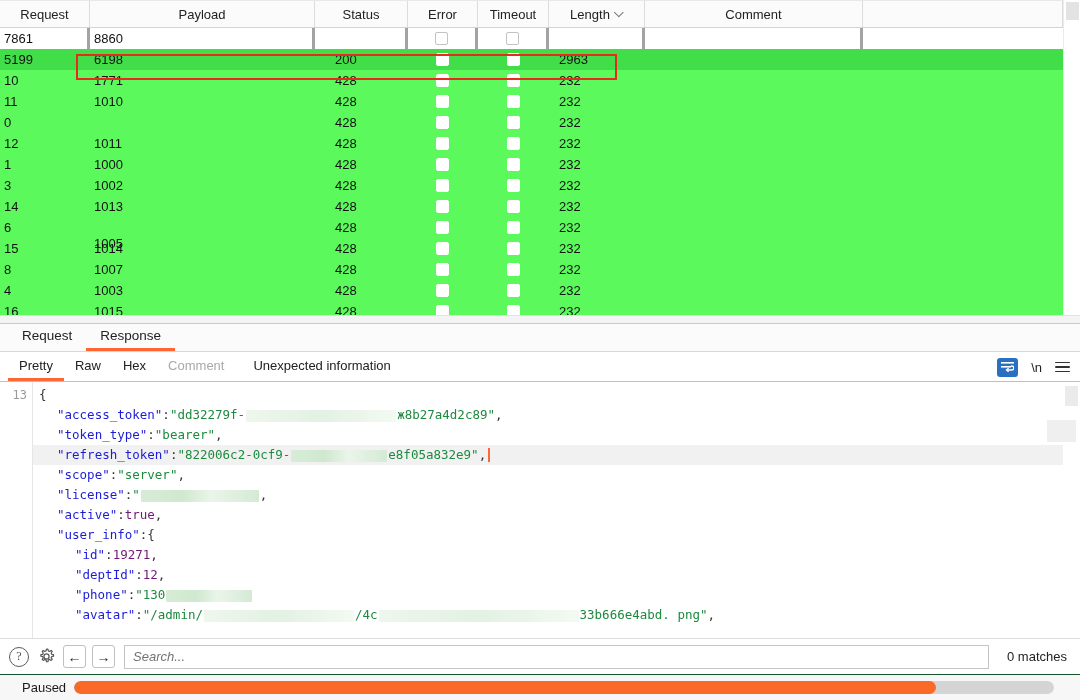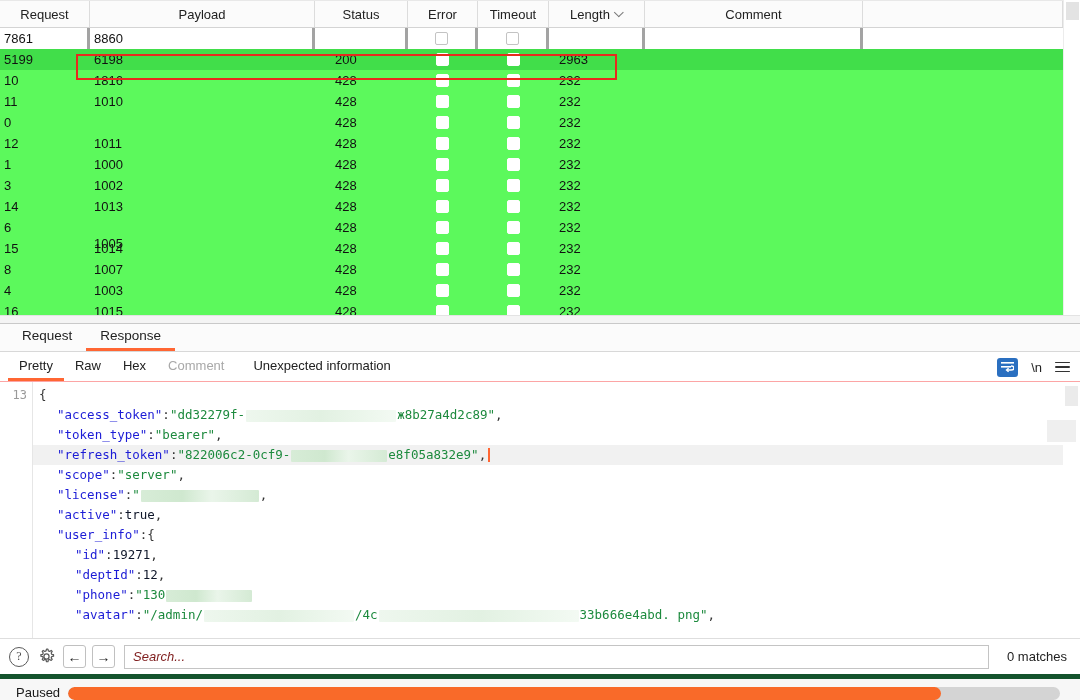--- a/index.html
+++ b/index.html
@@ -206,21 +206,21 @@
   }
   .cline {
     height: 20px; line-height: 20px;
     white-space: nowrap;
     padding-left: 6px;
     position: relative;
   }
   .cline.hl { background: #f1f1f1; }
   .k { color: #1c1cd6; }
   .s { color: #1d8a3e; }
-  .n { color: #0f172a; }
+  .n { color: #701a75; }
   .p { color: #333333; }
   .caret {
     display: inline-block;
     width: 1.5px; height: 14px;
     background: #ff6633;
     vertical-align: -3px;
     margin-left: 2px;
   }
   .ind1 { padding-left: 24px; }
   .ind2 { padding-left: 42px; }
@@ -279,33 +279,33 @@
   }
   .search-input {
     flex: 1 1 auto;
     height: 24px;
     border: 1px solid #c4c4c4;
     background: #fff;
     margin-left: 3px;
     padding: 0 8px;
     font-size: 13px;
     font-style: italic;
-    color: #7f1d1d;
+    color: #737373;
     font-family: "Liberation Sans", sans-serif;
     display: flex; align-items: center;
   }
   .matches { font-size: 13px; color: #222; padding: 0 4px 0 12px; white-space: nowrap; }
 
   
   .status-bar {
     height: 26px;
     background: #f7f7f7;
-    border-top: 5px solid #14532d;
-    display: flex; align-items: flex-end;
-    padding: 0 16px;
+    border-top: 1px solid #14532d;
+    display: flex; align-items: center;
+    padding: 0 22px;
     gap: 8px;
     flex: 0 0 26px;
   }
   .status-label { font-size: 13px; color: #1a1a1a; white-space: nowrap; }
   .progress-track {
     flex: 1 1 auto;
     height: 13px;
     background: #d4d4d4;
     border-radius: 7px;
     overflow: hidden;
@@ -375,21 +375,21 @@
             </div>
             <div class="cell sep-right ctr" style="width: 71px;">
               <span class="chk"></span>
             </div>
             <div class="cell sep-right len" style="width: 96px;">2963</div>
             <div class="cell sep-right num-left" style="width: 218px;"></div>
             <div class="cell" style="flex: 1 1 auto;"></div>
           </div>
           <div class="body-row green">
             <div class="cell sep-right num-left" style="width: 90px;">10</div>
-            <div class="cell sep-right num-left" style="width: 225px;">1816</div>
+            <div class="cell sep-right num-left" style="width: 225px;">1771</div>
             <div class="cell sep-right status" style="width: 93px;">428</div>
             <div class="cell sep-right ctr" style="width: 70px;">
               <span class="chk"></span>
             </div>
             <div class="cell sep-right ctr" style="width: 71px;">
               <span class="chk"></span>
             </div>
             <div class="cell sep-right len" style="width: 96px;">232</div>
             <div class="cell sep-right num-left" style="width: 218px;"></div>
             <div class="cell" style="flex: 1 1 auto;"></div>

